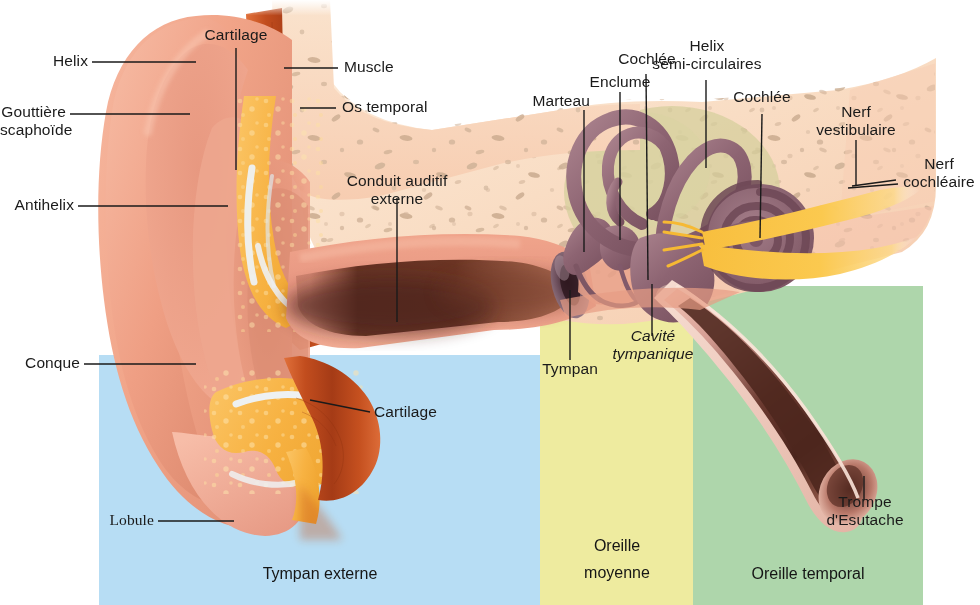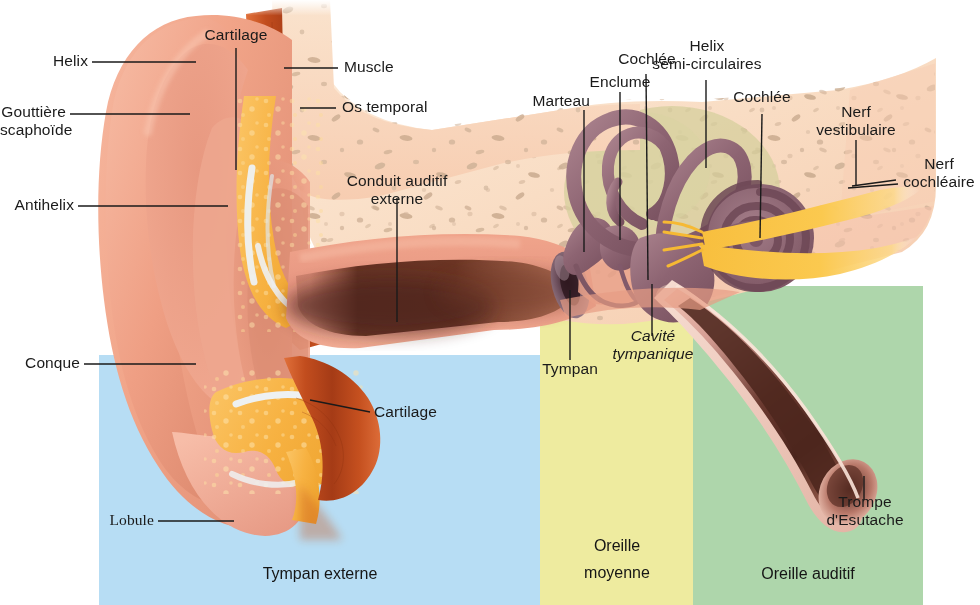--- a/index.html
+++ b/index.html
@@ -505,13 +505,13 @@
 tympanique</div>
 
 <div class="lbl center" style="left:806px; top:478px; width:118px;margin-top:15px;">Trompe
 d'Esutache</div>
 
 <div class="zonelbl" style="left:169px; top:560px; width:302px;">Tympan externe</div>
 
 <div class="zonelbl" style="left:541px; top:532px; width:152px;">Oreille
 moyenne</div>
 
-<div class="zonelbl" style="left:693px; top:560px; width:230px;">Oreille auditif</div>
+<div class="zonelbl" style="left:693px; top:560px; width:230px;">Oreille temporal</div>
 
 </body></html>

